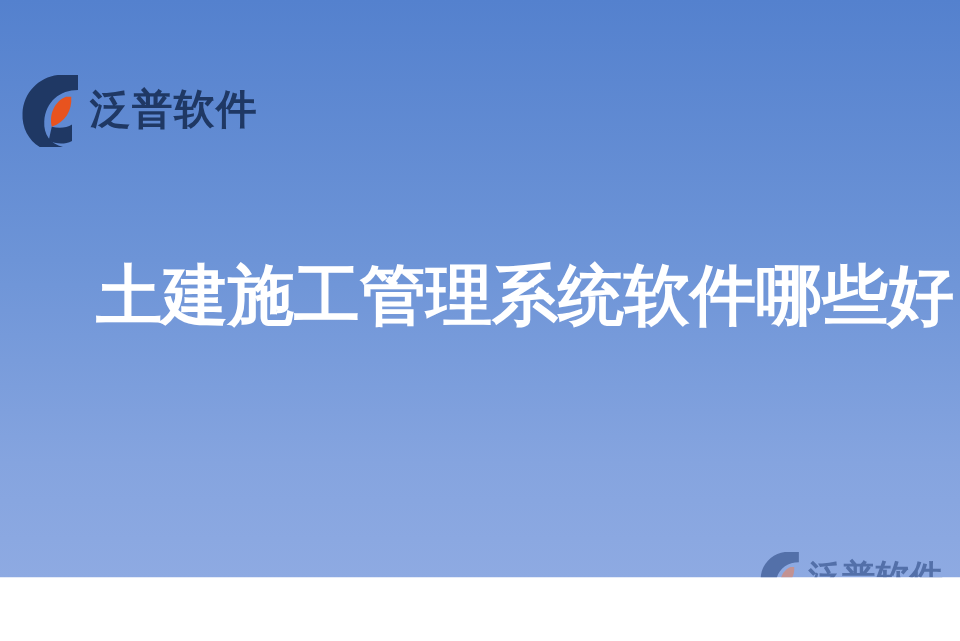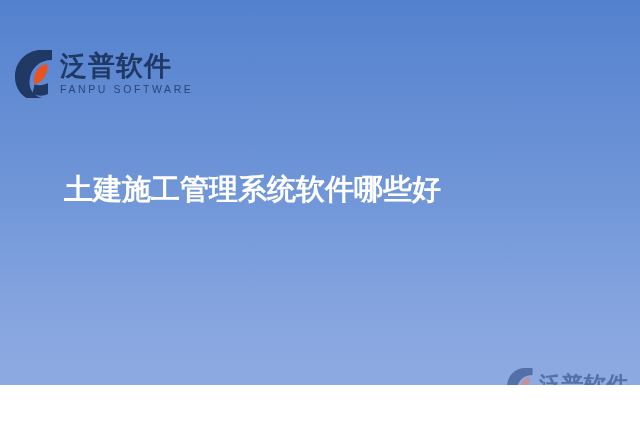--- a/index.html
+++ b/index.html
@@ -53,21 +53,21 @@
     line-height: 1.3;
     margin-top: 2px;
     white-space: nowrap;
   }
 
   
   #headline {
     position: absolute;
     left: 64px;
     top: 172px;
-    font-size: 29px;
+    font-size: 44px;
     font-weight: bold;
     color: #ffffff;
     letter-spacing: 0px;
     line-height: 1.18;
     white-space: nowrap;
   }
 
   
   #watermark {
     position: absolute;
@@ -111,21 +111,20 @@
 <div id="banner">
 
   <div id="brand">
     <svg id="brand-mark" viewBox="0 0 38 48">
       <path d="M24.5 0 L38 0 L38 10 C26 10 16.5 17.5 15.5 31 C15 39.5 19.5 46 28 48 L12.5 48 C5 43.5 0.5 35 1 25.5 C1.6 11.5 12 1.6 24.5 0 Z" fill="#1f3864"></path>
       <path d="M33.5 14.5 C34.2 23.5 29.5 31.5 20.5 34.5 C18.5 26 22.5 17.5 30 14.5 Z" fill="#e8531f"></path>
       <path d="M20.5 34.5 C25.5 35.8 30.5 35.2 34 33 L34 44 C29 46.5 23 46.2 18.5 43.5 Z" fill="#1f3864"></path>
     </svg>
     <div id="brand-words">
       <div id="brand-cn">泛普软件</div>
-      <div id="brand-en">FANPU SOFTWARE</div>
     </div>
   </div>
 
   <div id="headline">土建施工管理系统软件哪些好</div>
 
   <div id="watermark">
     <div id="watermark-row">
       <svg id="watermark-mark" viewBox="0 0 38 48">
         <path d="M24.5 0 L38 0 L38 10 C26 10 16.5 17.5 15.5 31 C15 39.5 19.5 46 28 48 L12.5 48 C5 43.5 0.5 35 1 25.5 C1.6 11.5 12 1.6 24.5 0 Z" fill="#3e5a93"></path>
         <path d="M33.5 14.5 C34.2 23.5 29.5 31.5 20.5 34.5 C18.5 26 22.5 17.5 30 14.5 Z" fill="#d98a74"></path>

